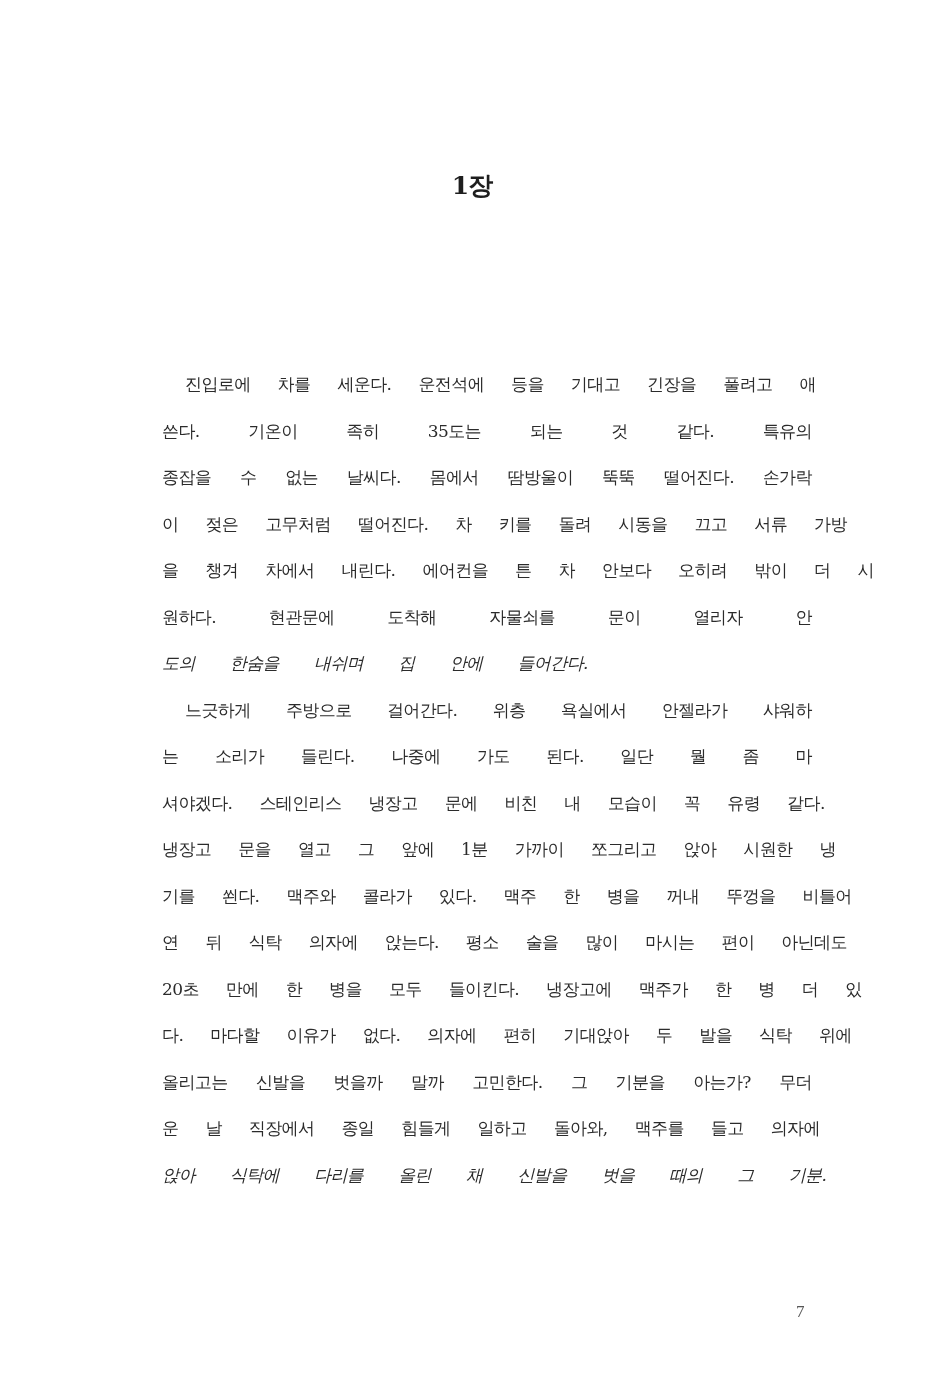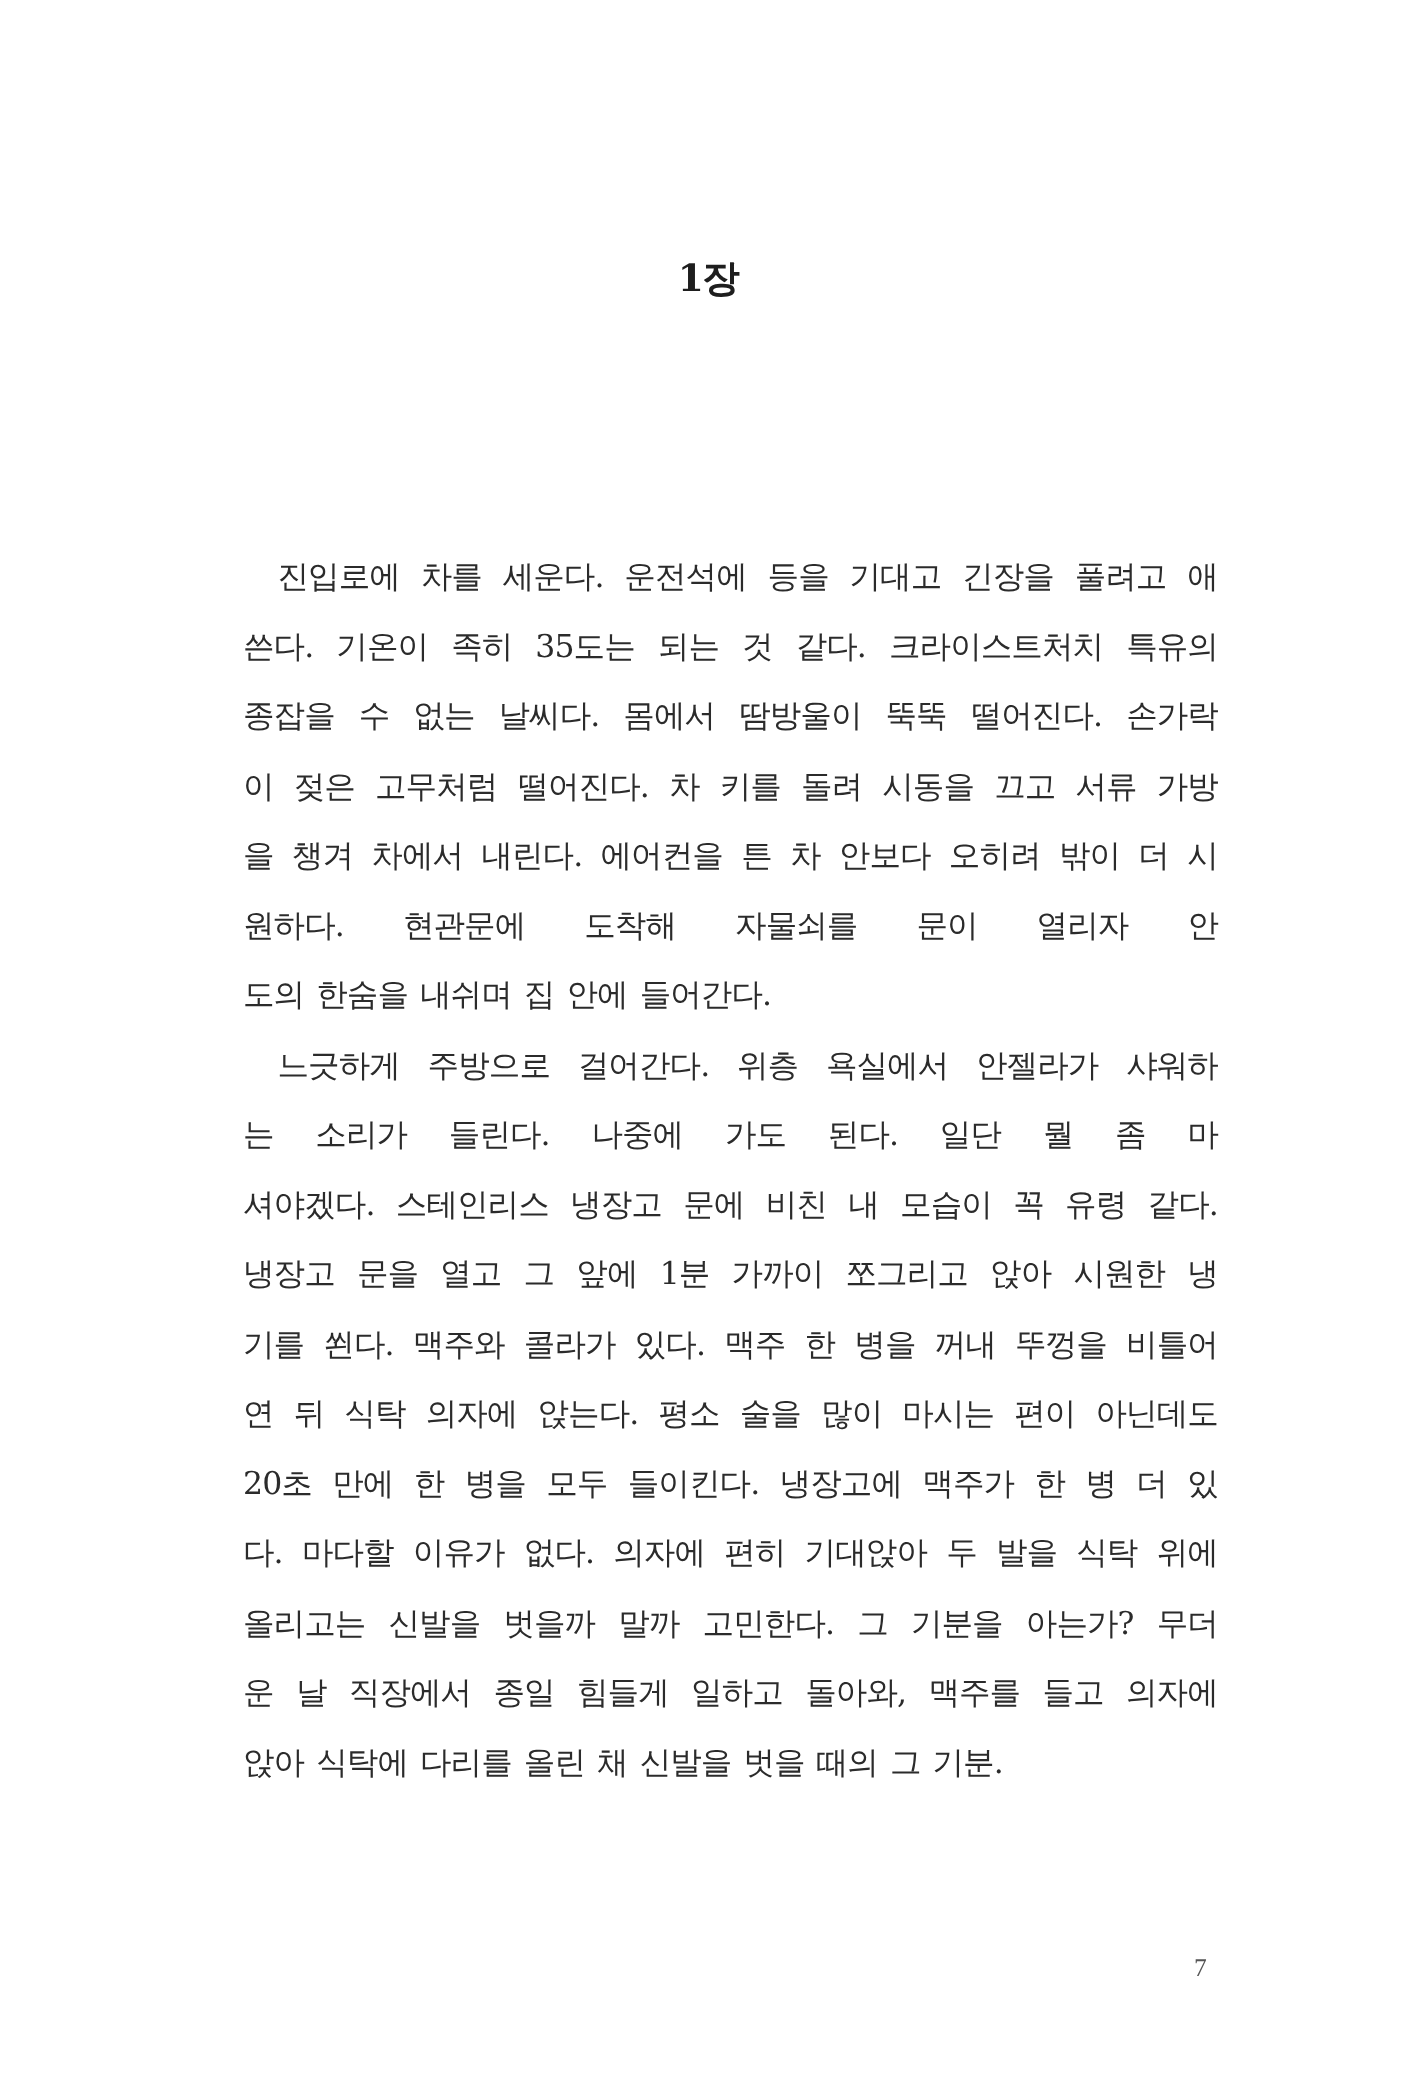--- a/index.html
+++ b/index.html
@@ -29,38 +29,40 @@
     }
     .body-text {
       position: absolute;
       left: 162px;
       top: 361px;
       width: 650px;
     }
     .line {
       height: 46.5px;
       line-height: 46.5px;
-      font-size: 21px;
+      font-size: 17px;
       white-space: nowrap;
       letter-spacing: -0.6px;
       color: #2b2b2b;
       display: flex;
       justify-content: space-between;
+      gap: 27px;
     }
     .line.last {
       justify-content: flex-start;
     }
     .line.indent {
       padding-left: 23px;
     }
     .line span.w {
       display: inline-block;
     }
     .line.last span.w {
       margin-right: 8px;
+      font-style: italic;
     }
     .page-number {
       position: absolute;
       left: 796px;
       top: 1302px;
       font-size: 17px;
       color: #555555;
       font-family: "Liberation Serif", serif;
     }
   </style>
@@ -83,21 +85,20 @@
         <span class="w">애</span>
       </div>
     <div class="line">
         <span class="w">쓴다.</span>
         <span class="w">기온이</span>
         <span class="w">족히</span>
         <span class="w">35도는</span>
         <span class="w">되는</span>
         <span class="w">것</span>
         <span class="w">같다.</span>
-        <span class="w">크라이스트처치</span>
         <span class="w">특유의</span>
       </div>
     <div class="line">
         <span class="w">종잡을</span>
         <span class="w">수</span>
         <span class="w">없는</span>
         <span class="w">날씨다.</span>
         <span class="w">몸에서</span>
         <span class="w">땀방울이</span>
         <span class="w">뚝뚝</span>

